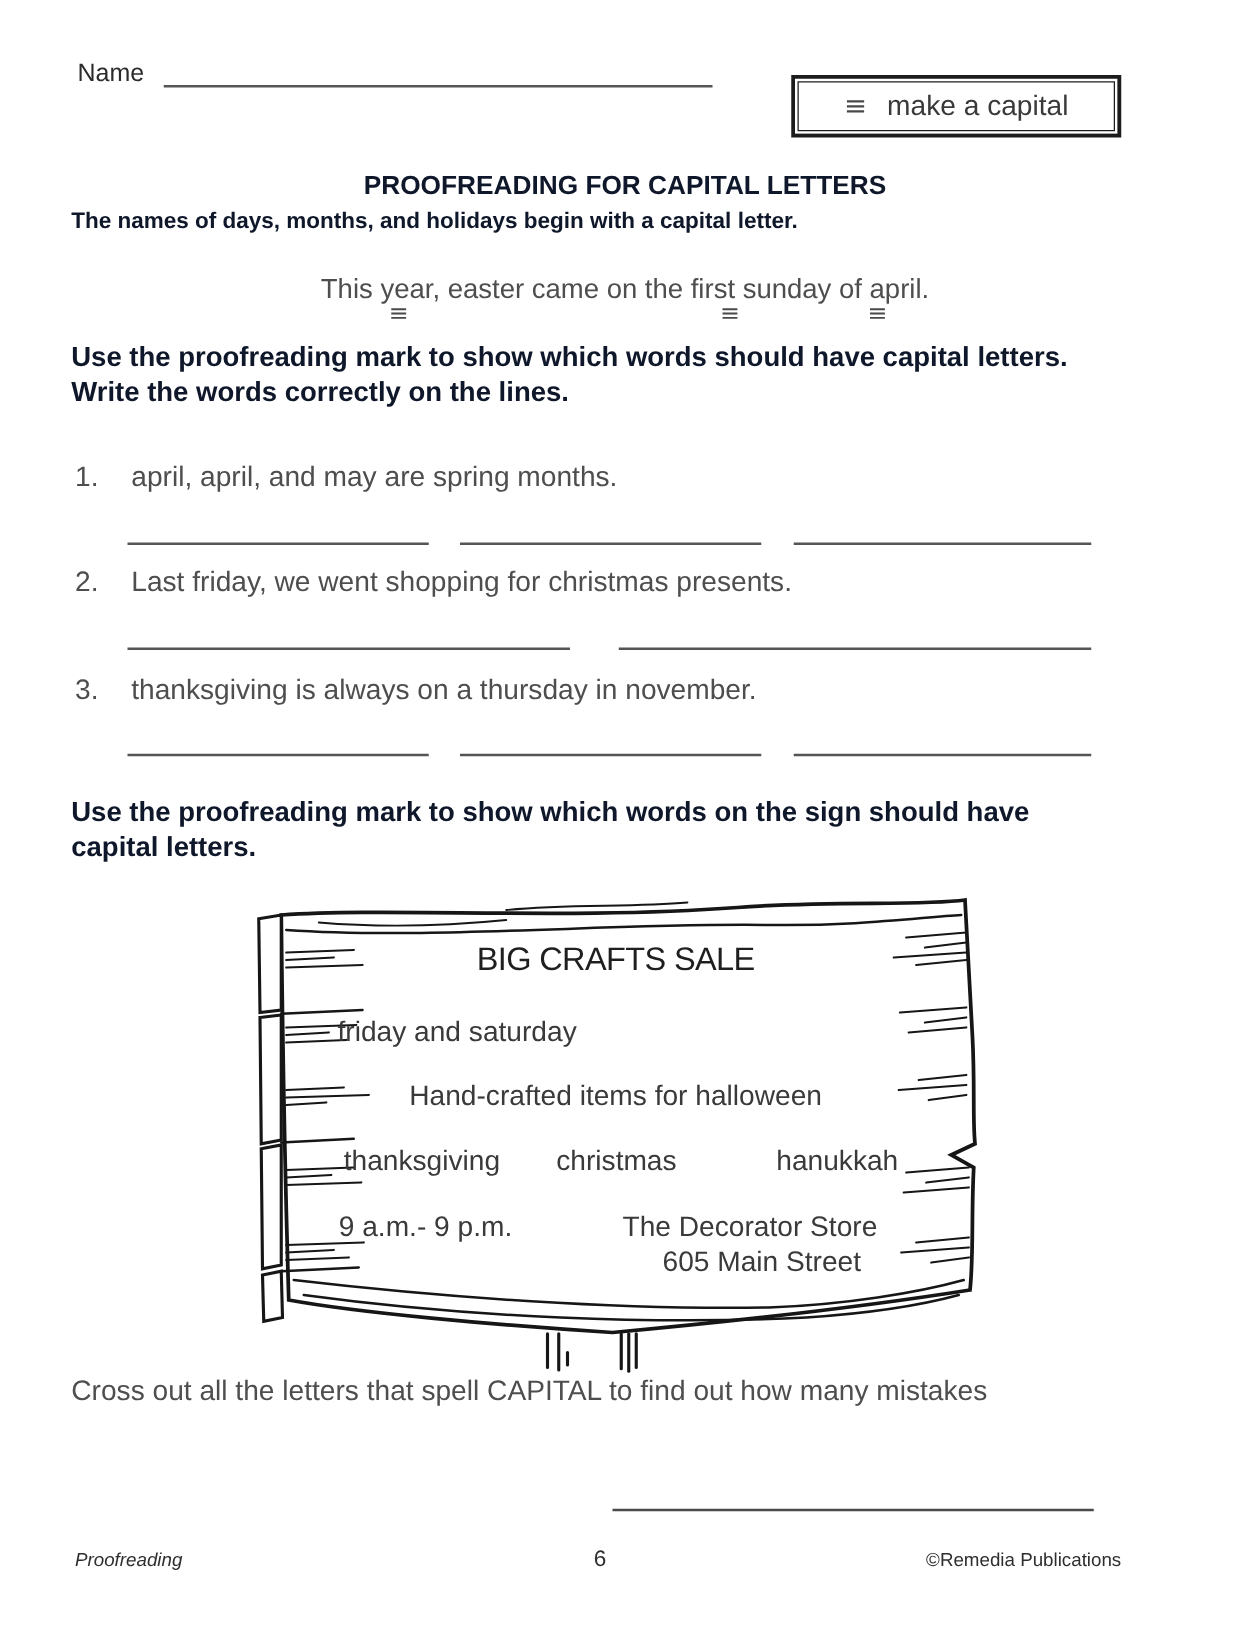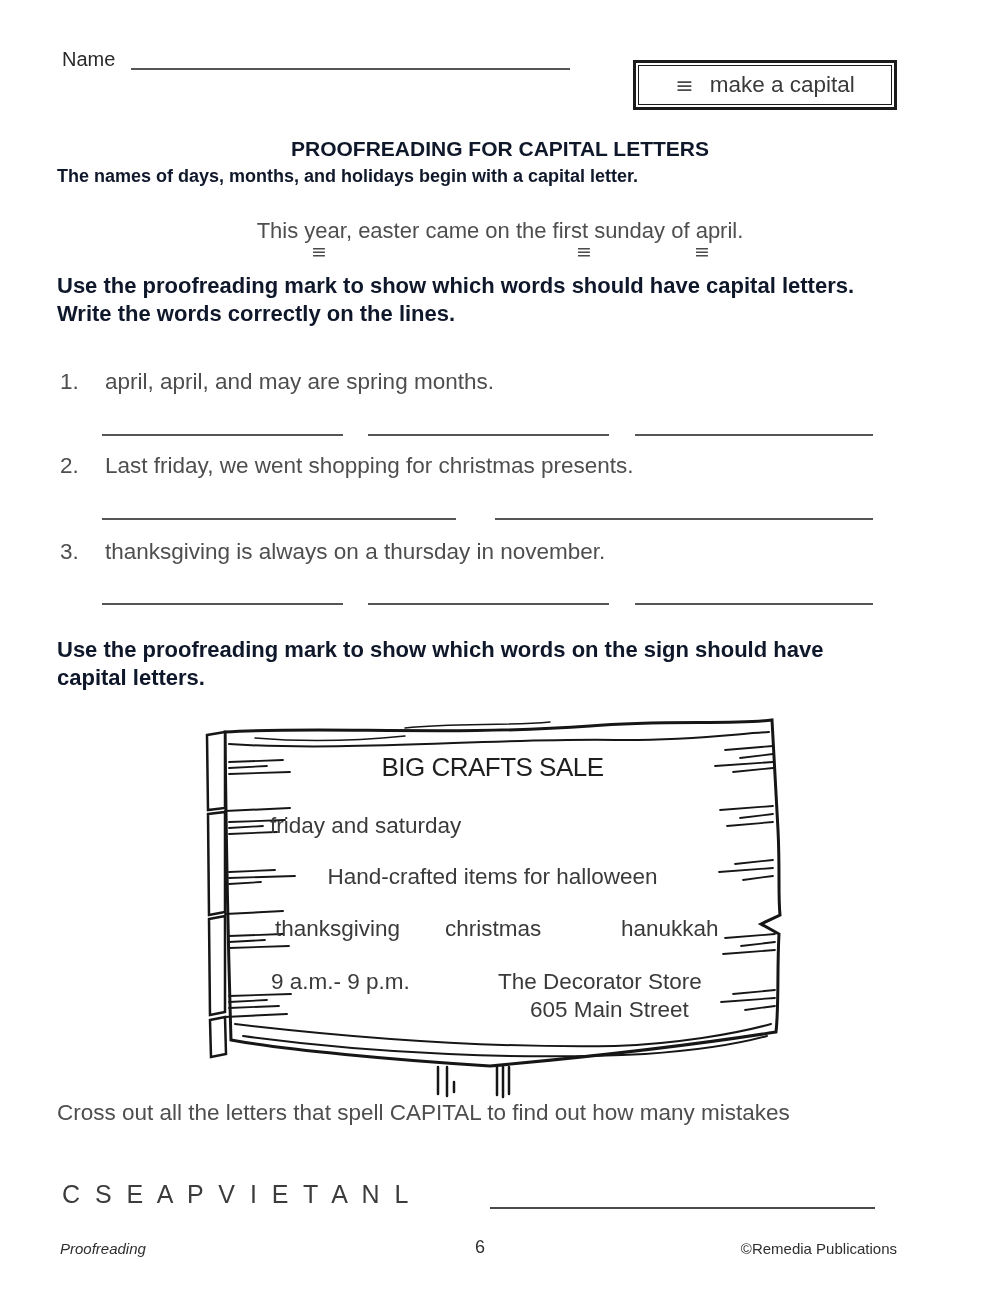--- a/index.html
+++ b/index.html
@@ -149,20 +149,19 @@
     <div class="sign-text" style="left:80px;top:206px;">thanksgiving</div>
     <div class="sign-text" style="left:250px;top:206px;">christmas</div>
     <div class="sign-text" style="left:405px;top:206px;margin-left:21px;">hanukkah</div>
     <div class="sign-text" style="left:76px;top:259px;">9 a.m.- 9 p.m.</div>
     <div class="sign-text" style="left:303px;top:259px;">The Decorator Store</div>
     <div class="sign-text" style="left:335px;top:287px;">605 Main Street</div>
   </div>
 
   <div class="abs reg" style="left:57px;top:1100px;font-size:22.5px;white-space:pre;">Cross out all the letters that spell CAPITAL to find out how many mistakes</div>
 
-  <div class="abs" style="left:62px;top:1180px;font-size:25px;letter-spacing:4px;color:#3c3c3c;">C S E A P V I E T A N L</div>
   <div class="blank" style="left:490px;top:1207px;width:385px;border-bottom-color:#4a4a4a;"></div>
 
   <div class="abs footer" style="left:60px;top:1240px;font-style:italic;">Proofreading</div>
   <div class="abs" style="left:0;top:1237px;width:960px;text-align:center;font-size:18px;color:#2e2e2e;">6</div>
   <div class="abs footer" style="right:103px;top:1240px;">©Remedia Publications</div>
 
 </div>
 
 </body></html>

